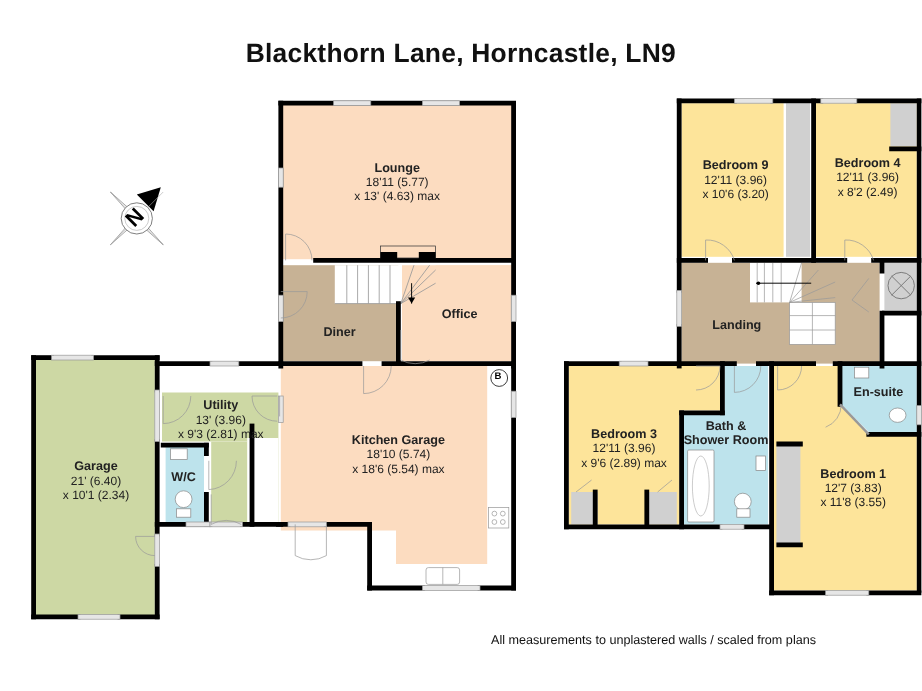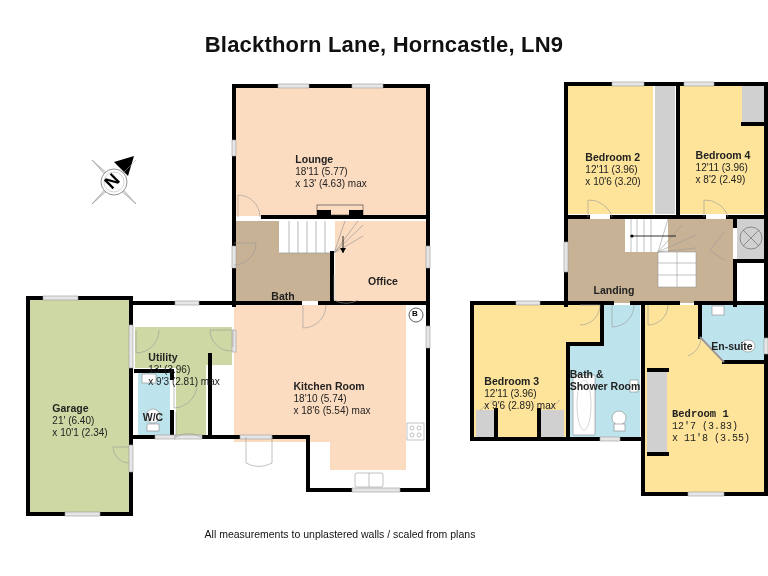--- a/index.html
+++ b/index.html
@@ -1,20 +1,20 @@
 <!DOCTYPE html>
 <html><head>
 <meta charset="utf-8">
 <style>
   html,body{margin:0;padding:0;background:#ffffff;}
   body{width:768px;height:576px;position:relative;overflow:hidden;font-family:"Liberation Sans",sans-serif;}
   .title{position:absolute;left:0;width:768px;top:32px;text-align:center;font-weight:bold;font-size:22px;color:#111;letter-spacing:0.2px;}
-  .footer{position:absolute;left:0;width:680px;top:528px;text-align:center;font-size:10.5px;color:#111;}
+  .footer{position:absolute;left:0;width:680px;top:528px;text-align:right;font-size:10.5px;color:#111;}
   svg{position:absolute;left:0;top:0;}
-  .lbl{position:absolute;text-align:left;font-size:10px;color:#222;line-height:12px;transform:translateX(-50%);white-space:nowrap;margin-top:19px;}
+  .lbl{position:absolute;text-align:center;font-size:10px;color:#222;line-height:12px;transform:translateX(-50%);white-space:nowrap;}
   .lbl .nm{font-weight:bold;font-size:10.5px;display:block;margin-bottom:1px;}
 </style>
 </head>
 <body>
 
 <div class="title">Blackthorn Lane, Horncastle, LN9</div>
 
 <svg width="768" height="576" viewBox="0 0 768 576">
 
   <rect x="30" y="298" width="99" height="216" fill="#cdd8a4"></rect>
@@ -265,47 +265,47 @@
   </svg>
   <span style="position:absolute;left:22px;top:19px;font-weight:bold;font-size:18px;transform:rotate(-45deg);color:#000;">N</span>
 </div>
 
 <div class="lbl" style="left:331px;top:134px;">
   <span class="nm">Lounge</span>
   <span>18'11 (5.77)</span><br>
   <span>x 13' (4.63) max</span>
 </div>
 <div class="lbl" style="left:283px;top:271px;">
-  <span class="nm">Bath</span>
+  <span class="nm">Diner</span>
 </div>
 <div class="lbl" style="left:383px;top:256px;">
   <span class="nm">Office</span>
 </div>
 <div class="lbl" style="left:332px;top:361px;">
-  <span class="nm">Kitchen Room</span>
+  <span class="nm">Kitchen Garage</span>
   <span>18'10 (5.74)</span><br>
   <span>x 18'6 (5.54) max</span>
 </div>
 <div class="lbl" style="left:184px;top:332px;">
   <span class="nm">Utility</span>
   <span>13' (3.96)</span><br>
   <span>x 9'3 (2.81) max</span>
 </div>
 <div class="lbl" style="left:153px;top:392px;">
   <span class="nm">W/C</span>
 </div>
 <div class="lbl" style="left:80px;top:383px;">
   <span class="nm">Garage</span>
   <span>21' (6.40)</span><br>
   <span>x 10'1 (2.34)</span>
 </div>
 <div style="position:absolute;left:412px;top:309px;font-size:8px;font-weight:bold;">B</div>
 
 <div class="lbl" style="left:613px;top:132px;">
-  <span class="nm">Bedroom 2</span>
+  <span class="nm">Bedroom 9</span>
   <span>12'11 (3.96)</span><br>
   <span>x 10'6 (3.20)</span>
 </div>
 <div class="lbl" style="left:723px;top:130px;">
   <span class="nm">Bedroom 4</span>
   <span>12'11 (3.96)</span><br>
   <span>x 8'2 (2.49)</span>
 </div>
 <div class="lbl" style="left:614px;top:265px;">
   <span class="nm">Landing</span>
@@ -315,19 +315,19 @@
   <span>12'11 (3.96)</span><br>
   <span>x 9'6 (2.89) max</span>
 </div>
 <div class="lbl" style="left:605px;top:349px;">
   <span class="nm" style="margin:0">Bath &amp;</span>
   <span class="nm">Shower Room</span>
 </div>
 <div class="lbl" style="left:732px;top:321px;">
   <span class="nm">En-suite</span>
 </div>
-<div class="lbl" style="left:711px;top:389px;font-family:Liberation Mono, monospace;">
+<div class="lbl" style="left:711px;top:389px;">
   <span class="nm">Bedroom 1</span>
   <span>12'7 (3.83)</span><br>
   <span>x 11'8 (3.55)</span>
 </div>
 
 <div class="footer">All measurements to unplastered walls / scaled from plans</div>
 
 </body></html>

